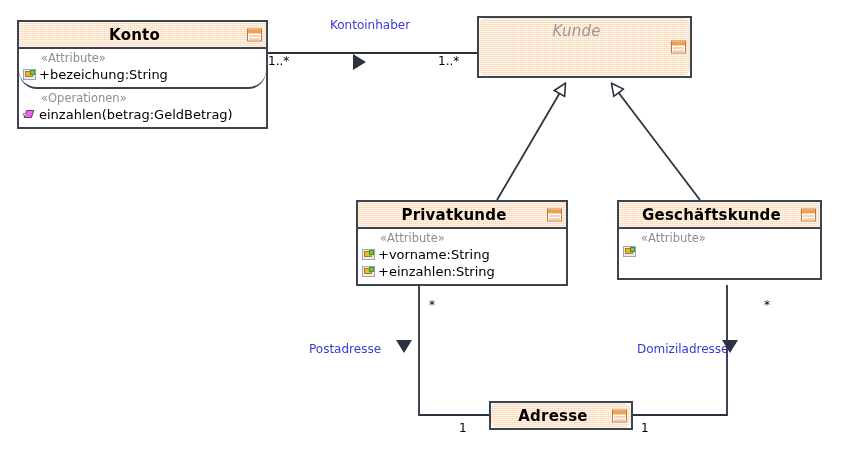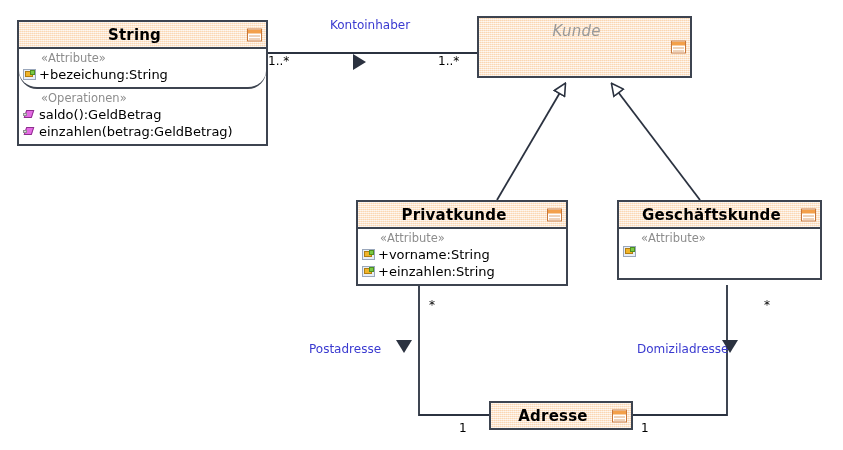--- a/index.html
+++ b/index.html
@@ -40,21 +40,21 @@
     position: relative;
     box-sizing: border-box;
     background-color: #fbe3cb;
     background-image:
       repeating-linear-gradient(0deg, rgba(255,255,255,.55) 0 1px, rgba(250,205,160,.35) 1px 2px),
       repeating-linear-gradient(90deg, rgba(255,255,255,.45) 0 1px, rgba(250,205,160,.30) 1px 2px);
     text-align: center;
     padding: 3px 22px 3px 6px;
     border-bottom: 2px solid #3d4450;
   }
-  .uml-header.no-rule { border-bottom: none; }
+  .uml-header.no-rule { border-bottom: none; border-radius: 8px; }
   .uml-name {
     font-weight: bold;
     font-size: 15px;
     color: #000000;
     letter-spacing: .2px;
     line-height: 18px;
     white-space: nowrap;
   }
   .uml-name.abstract {
     font-weight: normal;
@@ -219,36 +219,32 @@
 
     <line x1="700" y1="200" x2="612" y2="84" stroke="#2b3240" stroke-width="1.8" marker-end="url(#hollow-tri)"></line>
 
     <polyline points="419,285 419,415 489,415" fill="none" stroke="#2b3240" stroke-width="1.8"></polyline>
 
     <polyline points="727,285 727,415 633,415" fill="none" stroke="#2b3240" stroke-width="1.8"></polyline>
   </svg>
 
   <div class="uml-class" style="left:17px; top:20px; width:251px;">
     <div class="uml-header">
-      <span class="uml-name">String</span>
+      <span class="uml-name">Konto</span>
       <span class="class-icon"></span>
     </div>
     <div class="uml-compartment">
       <div class="stereotype">«Attribute»</div>
       <div class="member">
         <span class="attr-icon"></span>
         <span class="member-text">+bezeichung:String</span>
       </div>
     </div>
     <div class="uml-compartment">
       <div class="stereotype">«Operationen»</div>
-      <div class="member">
-        <span class="op-icon"></span>
-        <span class="member-text">saldo():GeldBetrag</span>
-      </div>
       <div class="member">
         <span class="op-icon"></span>
         <span class="member-text">einzahlen(betrag:GeldBetrag)</span>
       </div>
     </div>
   </div>
 
   <div class="uml-class" style="left:477px; top:16px; width:215px; height:62px;">
     <div class="uml-header no-rule" style="height:100%;">
       <span class="uml-name abstract">Kunde</span>

